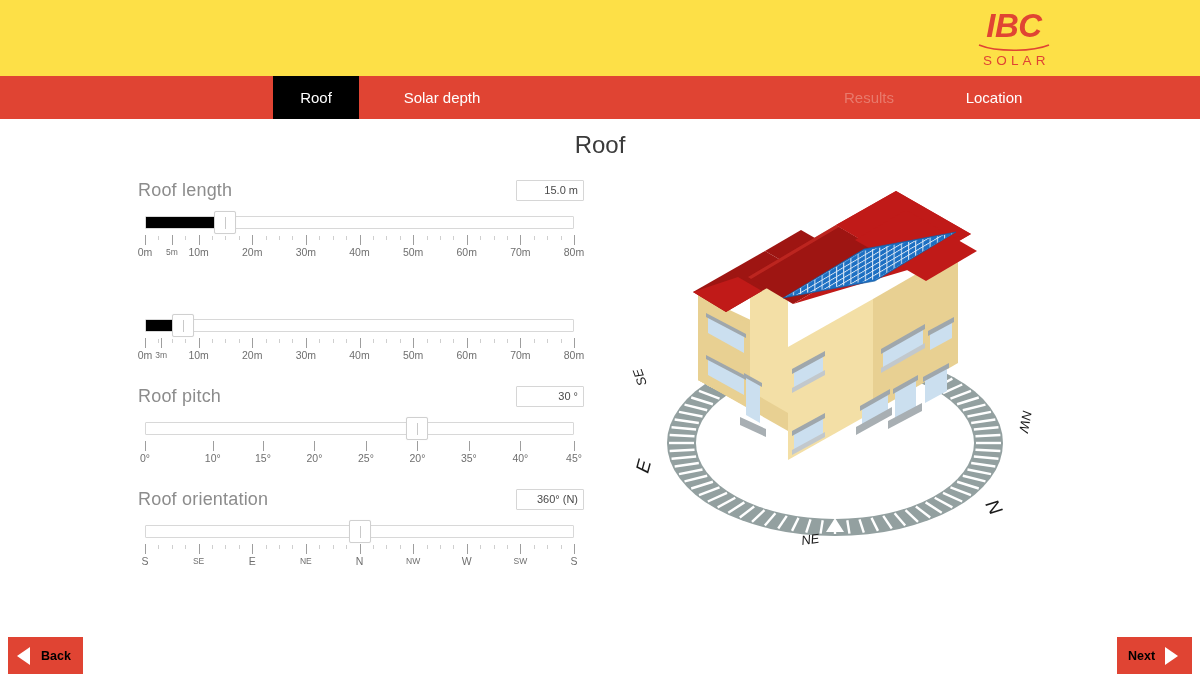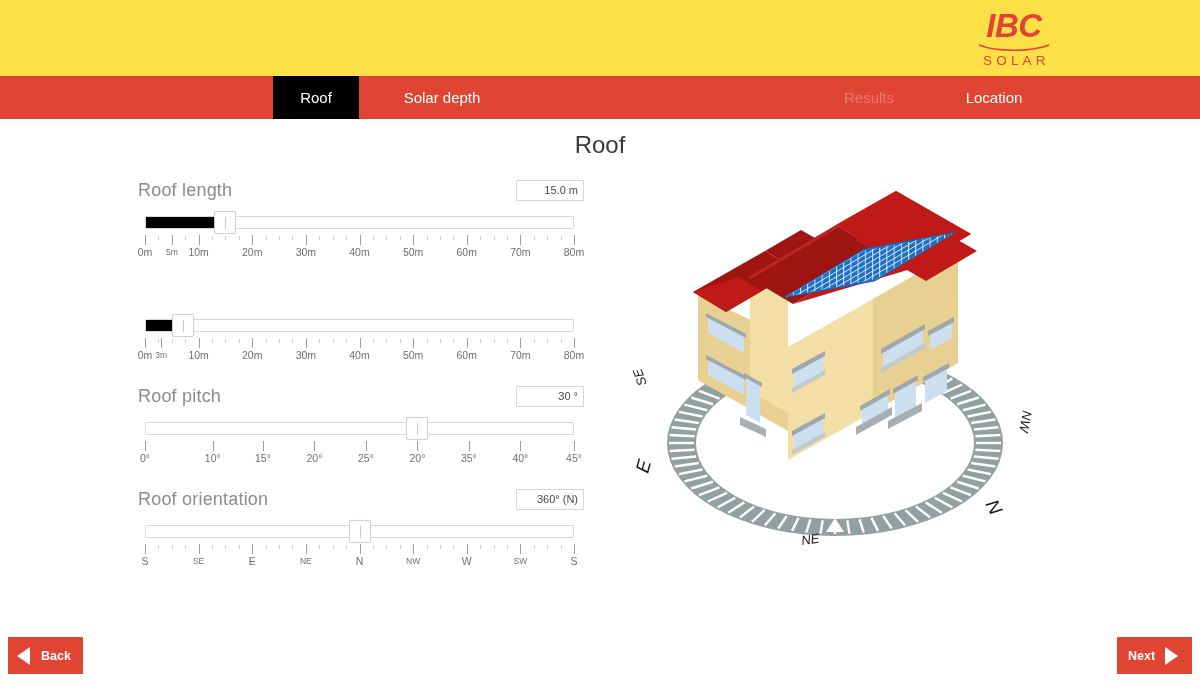--- a/index.html
+++ b/index.html
@@ -93,21 +93,21 @@
 
   
   .illustration {
     position:absolute; left:620px; top:175px; width:430px; height:400px;
   }
   .illustration svg { display:block; }
 
   
   .btn {
     position:absolute; height:37px; background:#E04433;
-    display:flex; align-items:center; color:#ffffff;
+    display:flex; align-items:center; color:#000000;
     font-size:12.5px; font-weight:bold; cursor:pointer; user-select:none;
   }
   .btn-back { left:8px; top:637px; width:75px; padding-left:9px; gap:11px; }
   .btn-next { left:1117px; top:637px; width:75px; padding-left:11px; gap:10px; }
   .tri { width:0; height:0; }
   .tri-left { border-top:9px solid transparent; border-bottom:9px solid transparent; border-right:13px solid #fff; }
   .tri-right { border-top:9px solid transparent; border-bottom:9px solid transparent; border-left:13px solid #fff; }
 </style>
 </head>
 <body>

